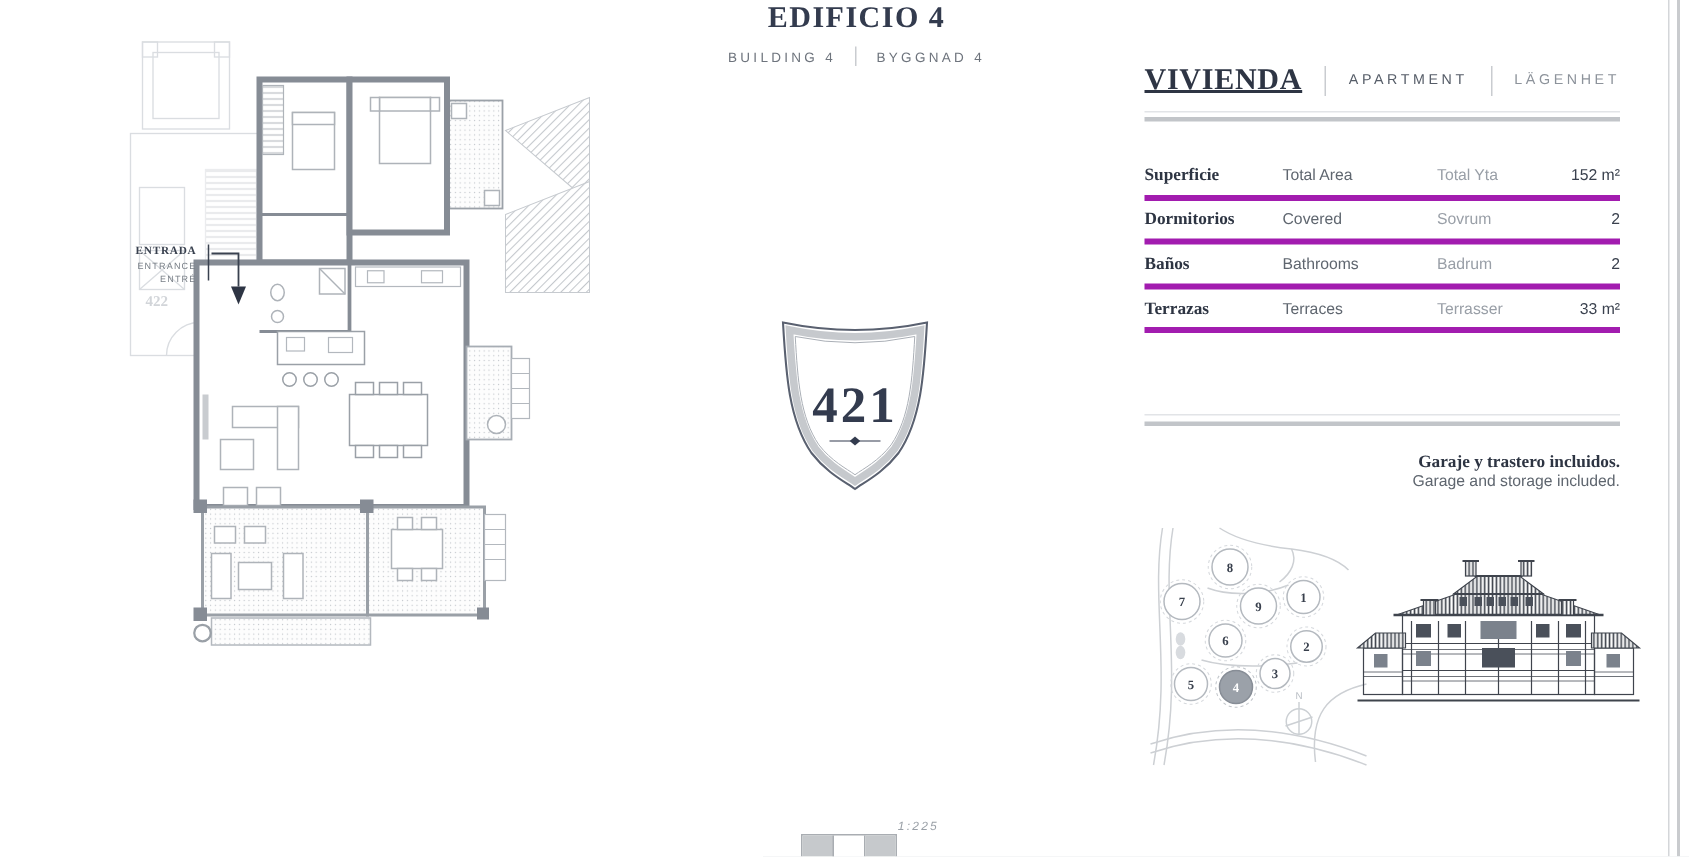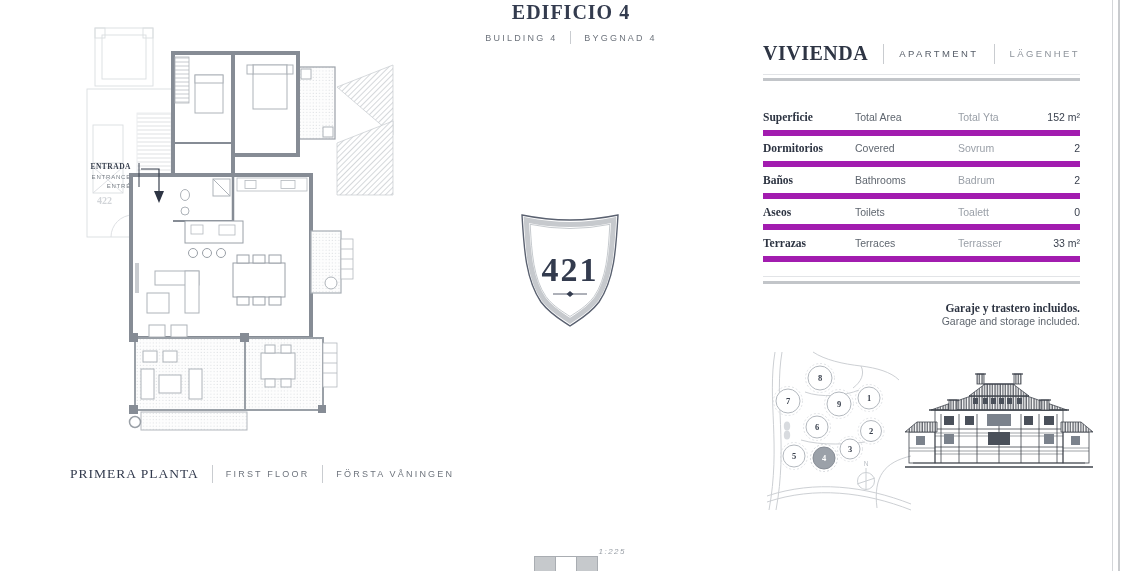--- a/index.html
+++ b/index.html
@@ -15,29 +15,29 @@
   .sublabel{font-size:9px;letter-spacing:2.2px;color:#6e747d;}
   .vsep{width:1px;background:#c9ccd0;}
   .vsep.h12{height:13px;} .vsep.h18{height:18px;} .vsep.h20{height:20px;}
 
   
   #plan-caption{left:70px;top:465px;display:flex;align-items:center;gap:13px;}
   #plan-caption .main{font-size:13.5px;letter-spacing:1px;color:#333b4e;}
 
   
   #unit-header{left:763px;top:42px;width:317px;display:flex;align-items:center;justify-content:space-between;}
-  #unit-title-es{font-size:20px;font-weight:bold;letter-spacing:.5px;color:#2e3544;}
+  #unit-title-es{font-size:20px;font-weight:bold;letter-spacing:.5px;color:#2e3544;text-decoration:underline;}
   #unit-title-en{font-size:9.5px;letter-spacing:2.4px;color:#565d68;}
   #unit-title-sv{font-size:9.5px;letter-spacing:2.4px;color:#8d939b;}
   .rule-thin{left:763px;width:317px;height:1px;background:#e2e4e7;}
   .rule-thick{left:763px;width:317px;height:3px;background:#c2c5c9;}
 
   #unit-table{left:763px;top:104px;width:317px;}
   .trow{display:grid;grid-template-columns:92px 103px 1fr auto;align-items:center;
-        height:25.6px;border-bottom:6px solid #a21caf;}
+        height:25.6px;border-bottom:4px solid #a21caf;}
   .td-es{font-family:"Liberation Serif","DejaVu Serif",serif;font-weight:bold;font-size:11.5px;color:#2d3442;}
   .td-en{font-size:10.5px;color:#5f666f;}
   .td-sv{font-size:10.5px;color:#999fa7;}
   .td-val{font-size:10.5px;color:#3a414e;text-align:right;}
 
   #garage-note{left:763px;top:302px;width:317px;text-align:right;line-height:13.4px;}
   #garage-note .l1{font-family:"Liberation Serif","DejaVu Serif",serif;font-weight:bold;font-size:11.5px;color:#2d3442;}
   #garage-note .l2{font-size:10.5px;color:#5f666f;}
   #garage-note .l3{font-size:10.5px;color:#999fa7;}
 
@@ -206,27 +206,20 @@
     <g>
       <text x="46" y="144" text-anchor="end" font-family="Liberation Serif,serif" font-weight="bold" font-size="7.5" letter-spacing="0.5" fill="#39414f">ENTRADA</text>
       <text x="46" y="154" text-anchor="end" font-size="6" letter-spacing="0.8" fill="#7a8088">ENTRANCE</text>
       <text x="46" y="163" text-anchor="end" font-size="6" letter-spacing="0.8" fill="#7a8088">ENTRÉ</text>
       <line x1="54" y1="138" x2="54" y2="162" stroke="#39414f" stroke-width="1"></line>
       <path d="M 56,144 H 74 V 166" fill="none" stroke="#39414f" stroke-width="1.2"></path>
       <polygon points="69,166 79,166 74,178" fill="#2e3544"></polygon>
     </g>
   </svg>
 
-  <div class="abs" id="plan-caption">
-    <span class="serif main">PRIMERA PLANTA</span>
-    <span class="vsep h18"></span>
-    <span class="sublabel">FIRST FLOOR</span>
-    <span class="vsep h18"></span>
-    <span class="sublabel">FÖRSTA VÅNINGEN</span>
-  </div>
 
   <svg class="abs" style="left:517px;top:208px;" width="106" height="124" viewBox="0 0 106 124">
     <g>
       <path d="M 5,7 Q 53,17 101,7 C 99,42 97,72 82,94 C 72,107 60,113 53,118 C 46,113 34,107 24,94 C 9,72 7,42 5,7 Z" fill="#ffffff" stroke="#5a6170" stroke-width="1.4"></path>
       <path d="M 5,7 Q 53,17 101,7 C 99,42 97,72 82,94 C 72,107 60,113 53,118 C 46,113 34,107 24,94 C 9,72 7,42 5,7 Z" fill="none" stroke="#c6c9cd" stroke-width="5.5" transform="translate(53 62) scale(0.91) translate(-53 -62)"></path>
       <path d="M 5,7 Q 53,17 101,7 C 99,42 97,72 82,94 C 72,107 60,113 53,118 C 46,113 34,107 24,94 C 9,72 7,42 5,7 Z" fill="none" stroke="#a9aeb5" stroke-width="0.8" transform="translate(53 62) scale(0.83) translate(-53 -62)"></path>
     </g>
     <text x="53" y="73" text-anchor="middle" font-family="Liberation Serif,serif" font-weight="bold" font-size="34" letter-spacing="2" fill="#333b4e">421</text>
     <g>
       <line x1="36" y1="86" x2="70" y2="86" stroke="#333b4e" stroke-width="0.8"></line>
@@ -257,26 +250,20 @@
       <span class="td-sv">Sovrum</span>
       <span class="td-val">2</span>
     </div>
     <div class="trow">
       <span class="td-es">Baños</span>
       <span class="td-en">Bathrooms</span>
       <span class="td-sv">Badrum</span>
       <span class="td-val">2</span>
     </div>
     <div class="trow">
-      <span class="td-es">Aseos</span>
-      <span class="td-en">Toilets</span>
-      <span class="td-sv">Toalett</span>
-      <span class="td-val">0</span>
-    </div>
-    <div class="trow">
       <span class="td-es">Terrazas</span>
       <span class="td-en">Terraces</span>
       <span class="td-sv">Terrasser</span>
       <span class="td-val">33 m²</span>
     </div>
   </div>
   <div class="abs rule-thin" style="top:276px;"></div>
   <div class="abs rule-thick" style="top:281px;"></div>
 
   <div class="abs" id="garage-note">

